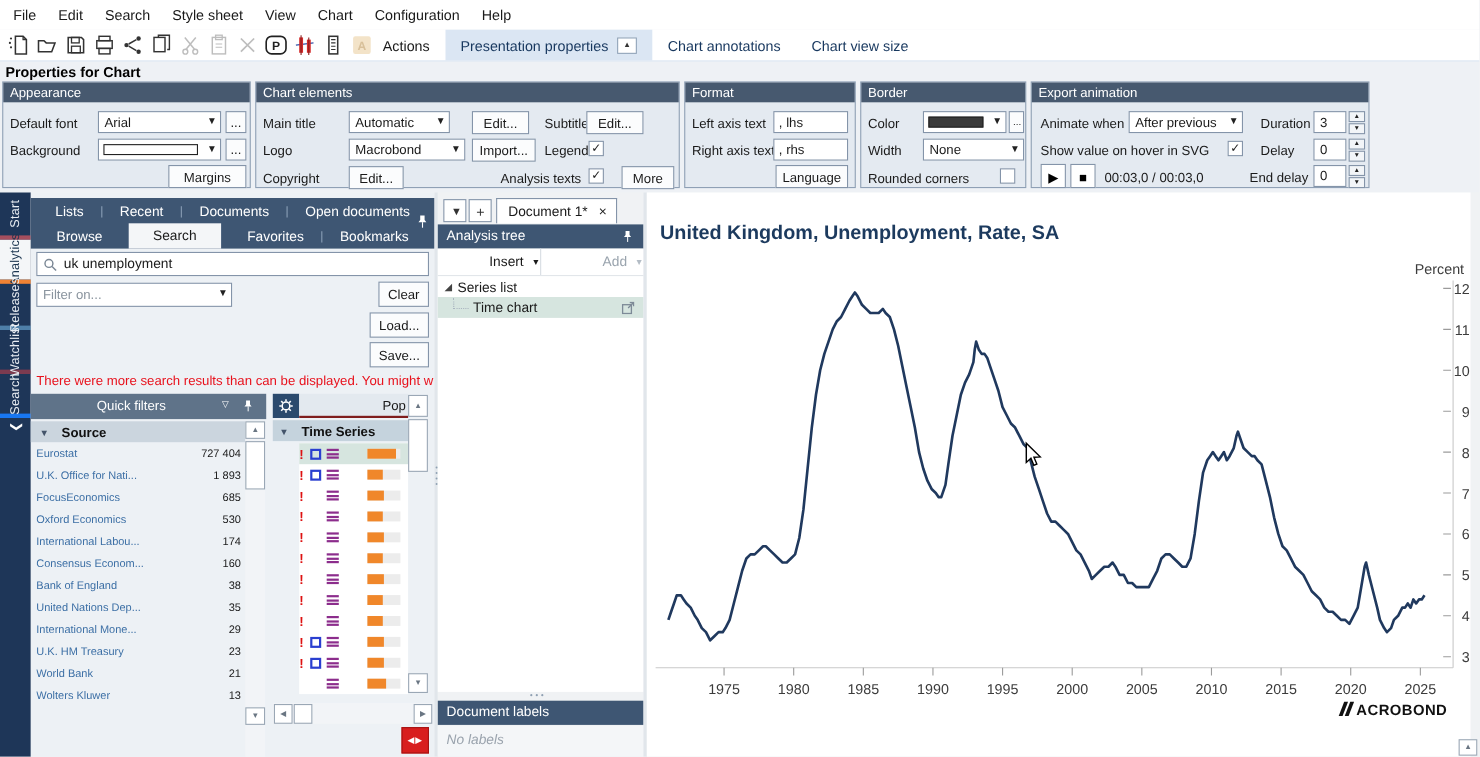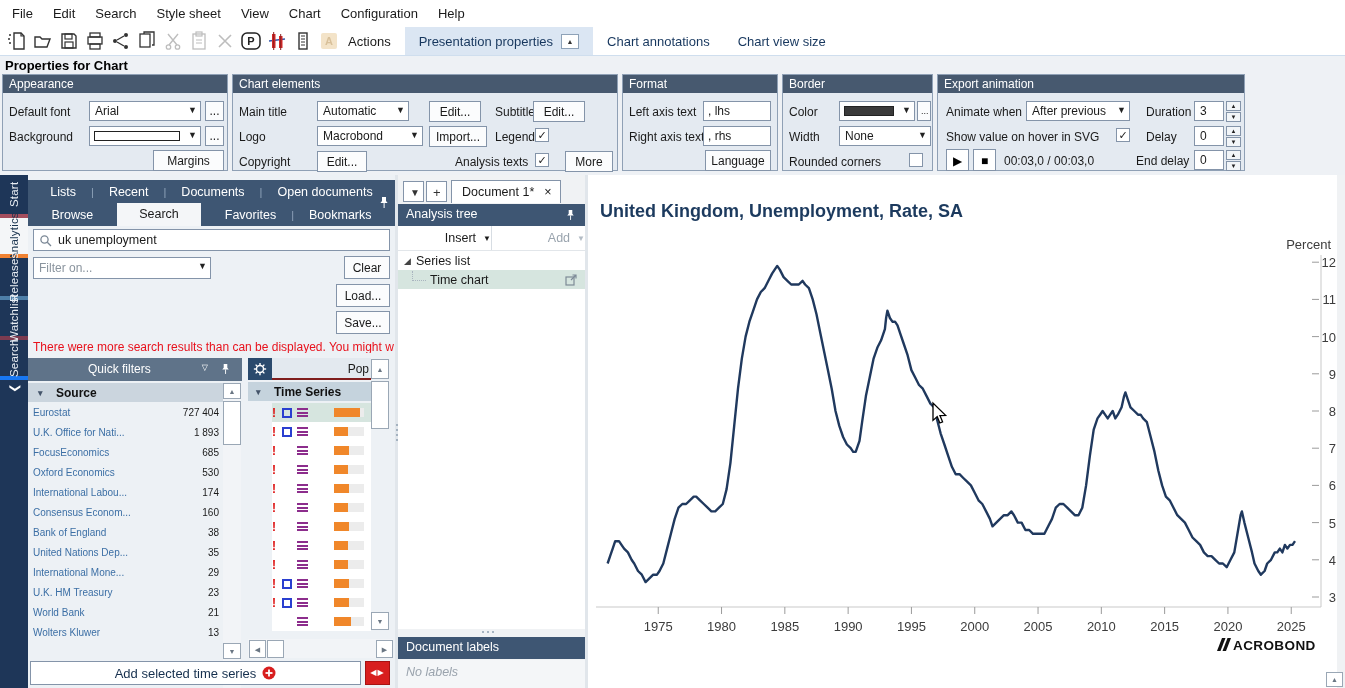--- a/index.html
+++ b/index.html
@@ -670,28 +670,20 @@
 
   <div class="scroll-box" style="left:343px;top:184px;width:18px;height:20px;line-height:19px;">▲</div>
   <div class="scroll-thumb" style="left:343px;top:206px;width:18px;height:48px;"></div>
   <div class="scroll-box" style="left:343px;top:437px;width:18px;height:18px;line-height:17px;">▼</div>
 
   <div class="strack" style="left:220px;top:464px;width:145px;height:19px;"></div>
   <div class="scroll-box" style="left:221px;top:465px;width:17px;height:18px;line-height:17px;">◀</div>
   <div class="scroll-thumb" style="left:239px;top:465px;width:17px;height:18px;"></div>
   <div class="scroll-box" style="left:348px;top:465px;width:17px;height:18px;line-height:17px;">▶</div>
 
-  <div id="addbtn">
-    <span>Add selected time series</span>
-    <svg width="14" height="14" viewBox="0 0 14 14">
-      <circle cx="7" cy="7" r="6.5" fill="#d81e1e"></circle>
-      <line x1="7" y1="3.5" x2="7" y2="10.5" stroke="#fff" stroke-width="1.8"></line>
-      <line x1="3.5" y1="7" x2="10.5" y2="7" stroke="#fff" stroke-width="1.8"></line>
-    </svg>
-  </div>
   <div id="transferbtn">◀▶</div>
 </div>
 
 <div class="vsplit abs" style="left:395px;top:175px;width:3px;height:513px;"></div>
 <div class="dots-v">
     <b></b>
     <b></b>
     <b></b>
     <b></b>
   </div>

